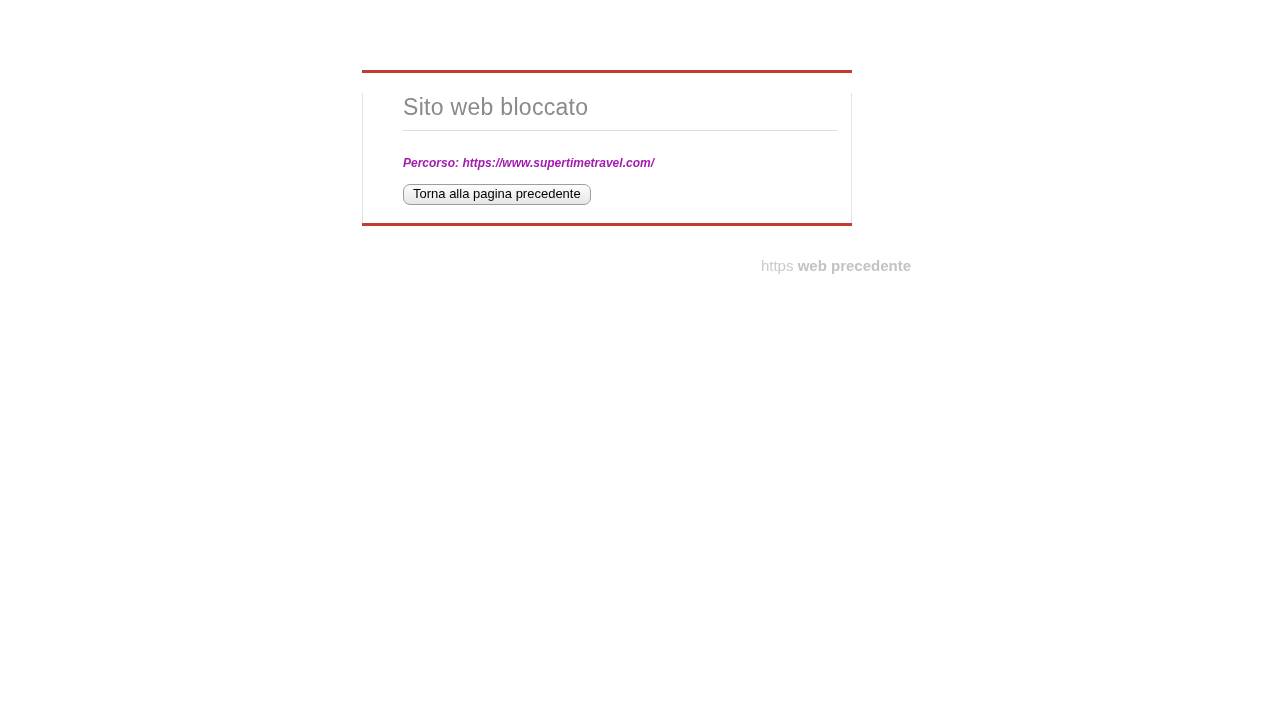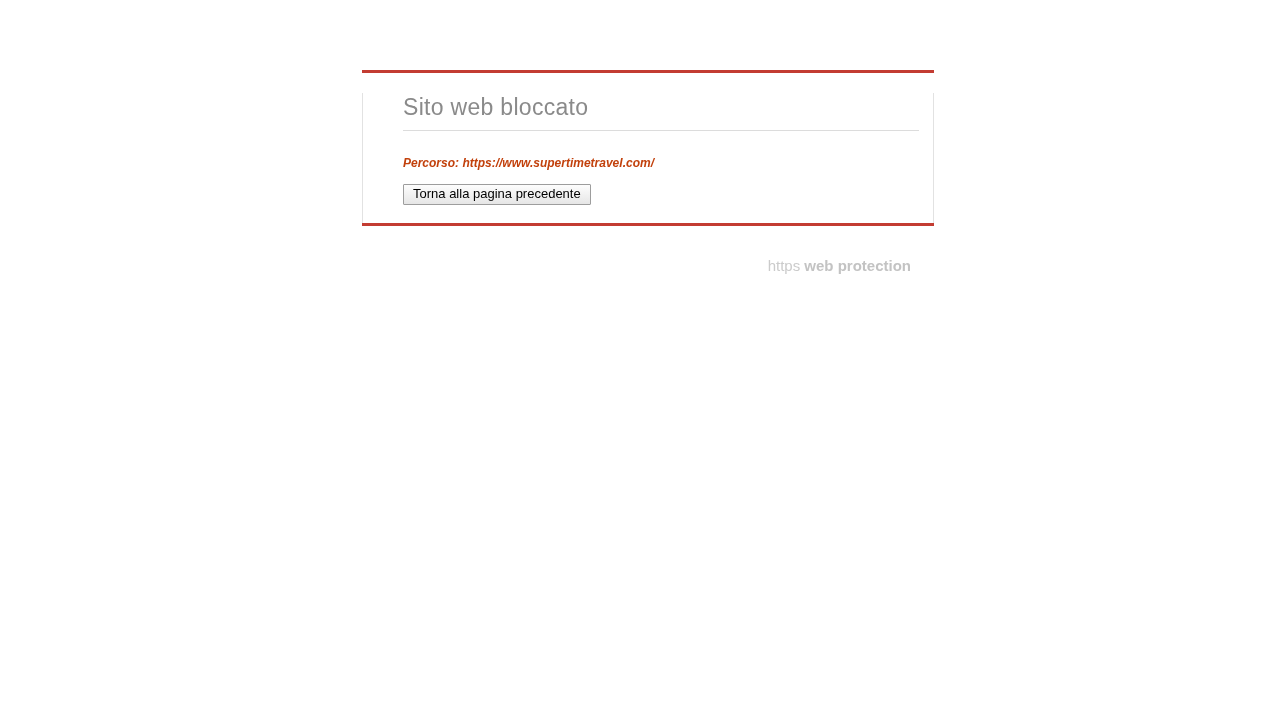--- a/index.html
+++ b/index.html
@@ -7,21 +7,21 @@
     width: 1280px; height: 720px;
     background: #ffffff;
     font-family: "Liberation Sans", "DejaVu Sans", sans-serif;
     overflow: hidden;
   }
 
   .block-card {
     position: absolute;
     left: 362px;
     top: 70px;
-    width: 572px;
+    width: 490px;
   }
 
   .accent-line {
     height: 3px;
     background: #c33c32;
     width: 100%;
   }
 
   .card-body {
     background: #ffffff;
@@ -45,40 +45,40 @@
     margin-top: 9px;
     height: 0;
   }
 
   .path-line {
     margin-top: 25px;
     font-size: 12px;
     line-height: 14px;
     font-style: italic;
     font-weight: bold;
-    color: #c2410c;
+    color: #a21caf;
   }
 
   .reason-text {
     margin-top: 12px;
     font-size: 12px;
     line-height: 14px;
     color: #7d7d7d;
   }
 
   .back-button {
     display: inline-block;
     margin-top: 14px;
     font-family: "Liberation Sans", "DejaVu Sans", sans-serif;
     font-size: 13px;
     line-height: 14px;
     color: #000000;
     padding: 2px 9px 3px 9px;
     border: 1px solid #9d9d9d;
-    border-radius: 1px;
+    border-radius: 7px;
     background: linear-gradient(#fdfdfd, #e6e6e6);
     cursor: pointer;
   }
 
   .brand-footer {
     position: absolute;
     left: 362px;
     top: 257px;
     width: 549px;
     text-align: right;
@@ -95,13 +95,13 @@
   <div class="accent-line"></div>
   <div class="card-body">
     <h1 class="card-title">Sito web bloccato</h1>
     <hr class="title-divider">
     <p class="path-line"><span>Percorso:</span> <span>https://www.supertimetravel.com/</span></p>
     <button class="back-button">Torna alla pagina precedente</button>
   </div>
   <div class="accent-line"></div>
 </div>
 
-<div class="brand-footer"><span class="brand-name">https</span> <span class="brand-product">web protection</span></div>
+<div class="brand-footer"><span class="brand-name">https</span> <span class="brand-product">web precedente</span></div>
 
 </body></html>

